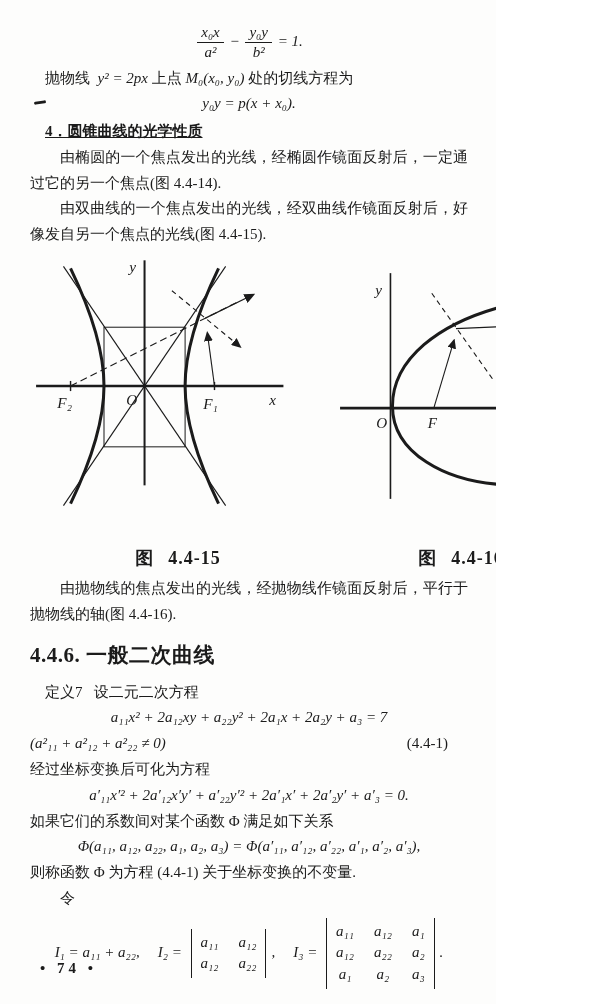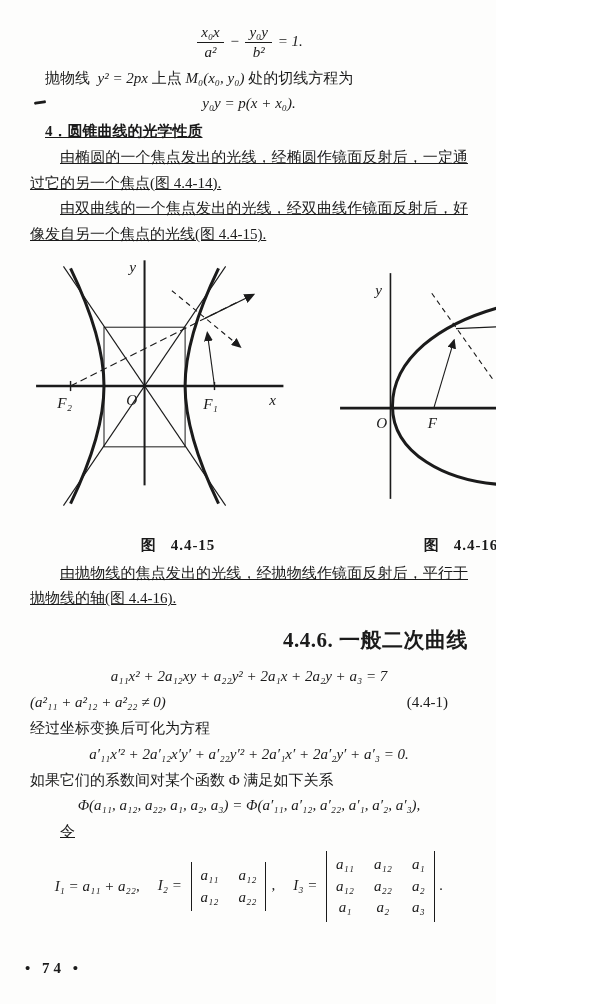--- a/index.html
+++ b/index.html
@@ -12,52 +12,52 @@
     color:#1b1b1b;
     font-family:"Liberation Serif","DejaVu Serif",serif;
     font-size:15px;
     line-height:1.72;
     overflow:hidden;
   }
   .math { font-family:"Liberation Serif","DejaVu Serif",serif; font-style:italic; }
   .cn   { font-style:normal; }
   b.cn  { font-weight:400; }
   p { margin:0; text-align:justify; }
-  .indent2 { text-indent:2em;text-decoration:underline; }
+  .indent2 { text-indent:2em; }
   .indent1 { text-indent:1em; }
 
   .eq-center { text-align:center; font-style:italic; }
   .eq-row { position:relative; text-align:left; }
   .eq-tag { position:absolute; right:20px; top:0; font-style:normal; }
 
   .frac { display:inline-block; text-align:center; vertical-align:-0.75em; line-height:1.15; margin:0 2px; }
   .frac .num { display:block; padding:0 4px 1px; border-bottom:1px solid #1b1b1b; }
   .frac .den { display:block; padding-top:1px; }
 
   .topformula { margin-top:2px; margin-bottom:4px; }
 
   .opt-head { font-weight:700; margin-top:2px;text-decoration:underline; }
 
   .figrow { display:flex; gap:6px; margin:6px 0 2px 0; align-items:flex-start; }
   .figbox { text-align:center; }
-  .figcaption { font-weight:700; margin-top:8px; font-size:15px; letter-spacing:1px; }
+  .figcaption { font-weight:700; margin-top:18px; font-size:18px; letter-spacing:1px; }
   .figcaption .sp { display:inline-block; width:14px; }
   svg text { font-family:"Liberation Serif","DejaVu Serif",serif; font-style:italic; font-size:15px; fill:#1b1b1b; }
 
-  .sec-head { font-size:21px; font-weight:600; margin:10px 0 6px 0; letter-spacing:0.5px;text-align:right; }
+  .sec-head { font-size:21px; font-weight:600; margin:10px 0 6px 0; letter-spacing:0.5px; }
 
   .det { display:inline-flex; align-items:stretch; margin:0 5px; vertical-align:middle; }
   .det-bar { width:1px; background:#1b1b1b; }
   .det-grid { display:grid; padding:3px 9px; column-gap:20px; row-gap:0px; text-align:center; line-height:1.45; }
   .det-grid.c2 { grid-template-columns:auto auto; }
   .det-grid.c3 { grid-template-columns:auto auto auto; }
 
   .inv-row { display:flex; align-items:center; justify-content:center; gap:18px; font-style:italic; margin-top:6px; }
 
-  .footer { position:absolute; left:25px; bottom:22px; font-weight:700; letter-spacing:4px;margin-top:44px; }
+  .footer { position:absolute; left:40px; bottom:22px; font-weight:700; letter-spacing:4px;margin-top:44px; }
 
   .stray-dash { position:absolute; left:34px; top:101px; width:12px; height:3px; background:#1b1b1b; border-radius:2px; transform:rotate(-8deg); }
 </style>
 </head>
 <body>
 
 <div class="page">
 
   <div class="eq-center topformula">
     <span class="frac math">
@@ -155,20 +155,24 @@
       <div class="figcaption">
         <span>图</span><span class="sp"></span><span>4.4-16</span>
       </div>
     </div>
   </div>
 
   <p class="indent2 cn">由抛物线的焦点发出的光线，经抛物线作镜面反射后，平行于抛物线的轴(图 4.4-16).</p>
 
   <div class="sec-head cn">4.4.6. 一般二次曲线</div>
 
+  <p class="indent1">
+    <b class="cn">定义7</b>&nbsp;&nbsp;
+    <span class="cn">设二元二次方程</span>
+  </p>
 
   <div class="eq-center">
     <span class="math">a₁₁x² + 2a₁₂xy + a₂₂y² + 2a₁x + 2a₂y + a₃ = 7</span>
   </div>
   <div class="eq-row">
     <span class="math">(a²₁₁ + a²₁₂ + a²₂₂ ≠ 0)</span>
     <span class="eq-tag">(4.4-1)</span>
   </div>
 
   <p class="cn">经过坐标变换后可化为方程</p>
@@ -176,20 +180,23 @@
   <div class="eq-center">
     <span class="math">a′₁₁x′² + 2a′₁₂x′y′ + a′₂₂y′² + 2a′₁x′ + 2a′₂y′ + a′₃ = 0.</span>
   </div>
 
   <p class="cn">如果它们的系数间对某个函数 Φ 满足如下关系</p>
 
   <div class="eq-center">
     <span class="math">Φ(a₁₁, a₁₂, a₂₂, a₁, a₂, a₃) = Φ(a′₁₁, a′₁₂, a′₂₂, a′₁, a′₂, a′₃),</span>
   </div>
 
+  <p>
+    <span class="cn">则称函数 Φ 为方程 (4.4-1) 关于坐标变换的</span><b class="cn">不变量</b><span class="cn">.</span>
+  </p>
 
   <p class="indent2 cn">令</p>
 
   <div class="inv-row">
     <span class="math">I₁ = a₁₁ + a₂₂,</span>
     <span>
       <span class="math">I₂ =</span>
       <span class="det">
         <span class="det-bar"></span>
         <span class="det-grid c2 math">

